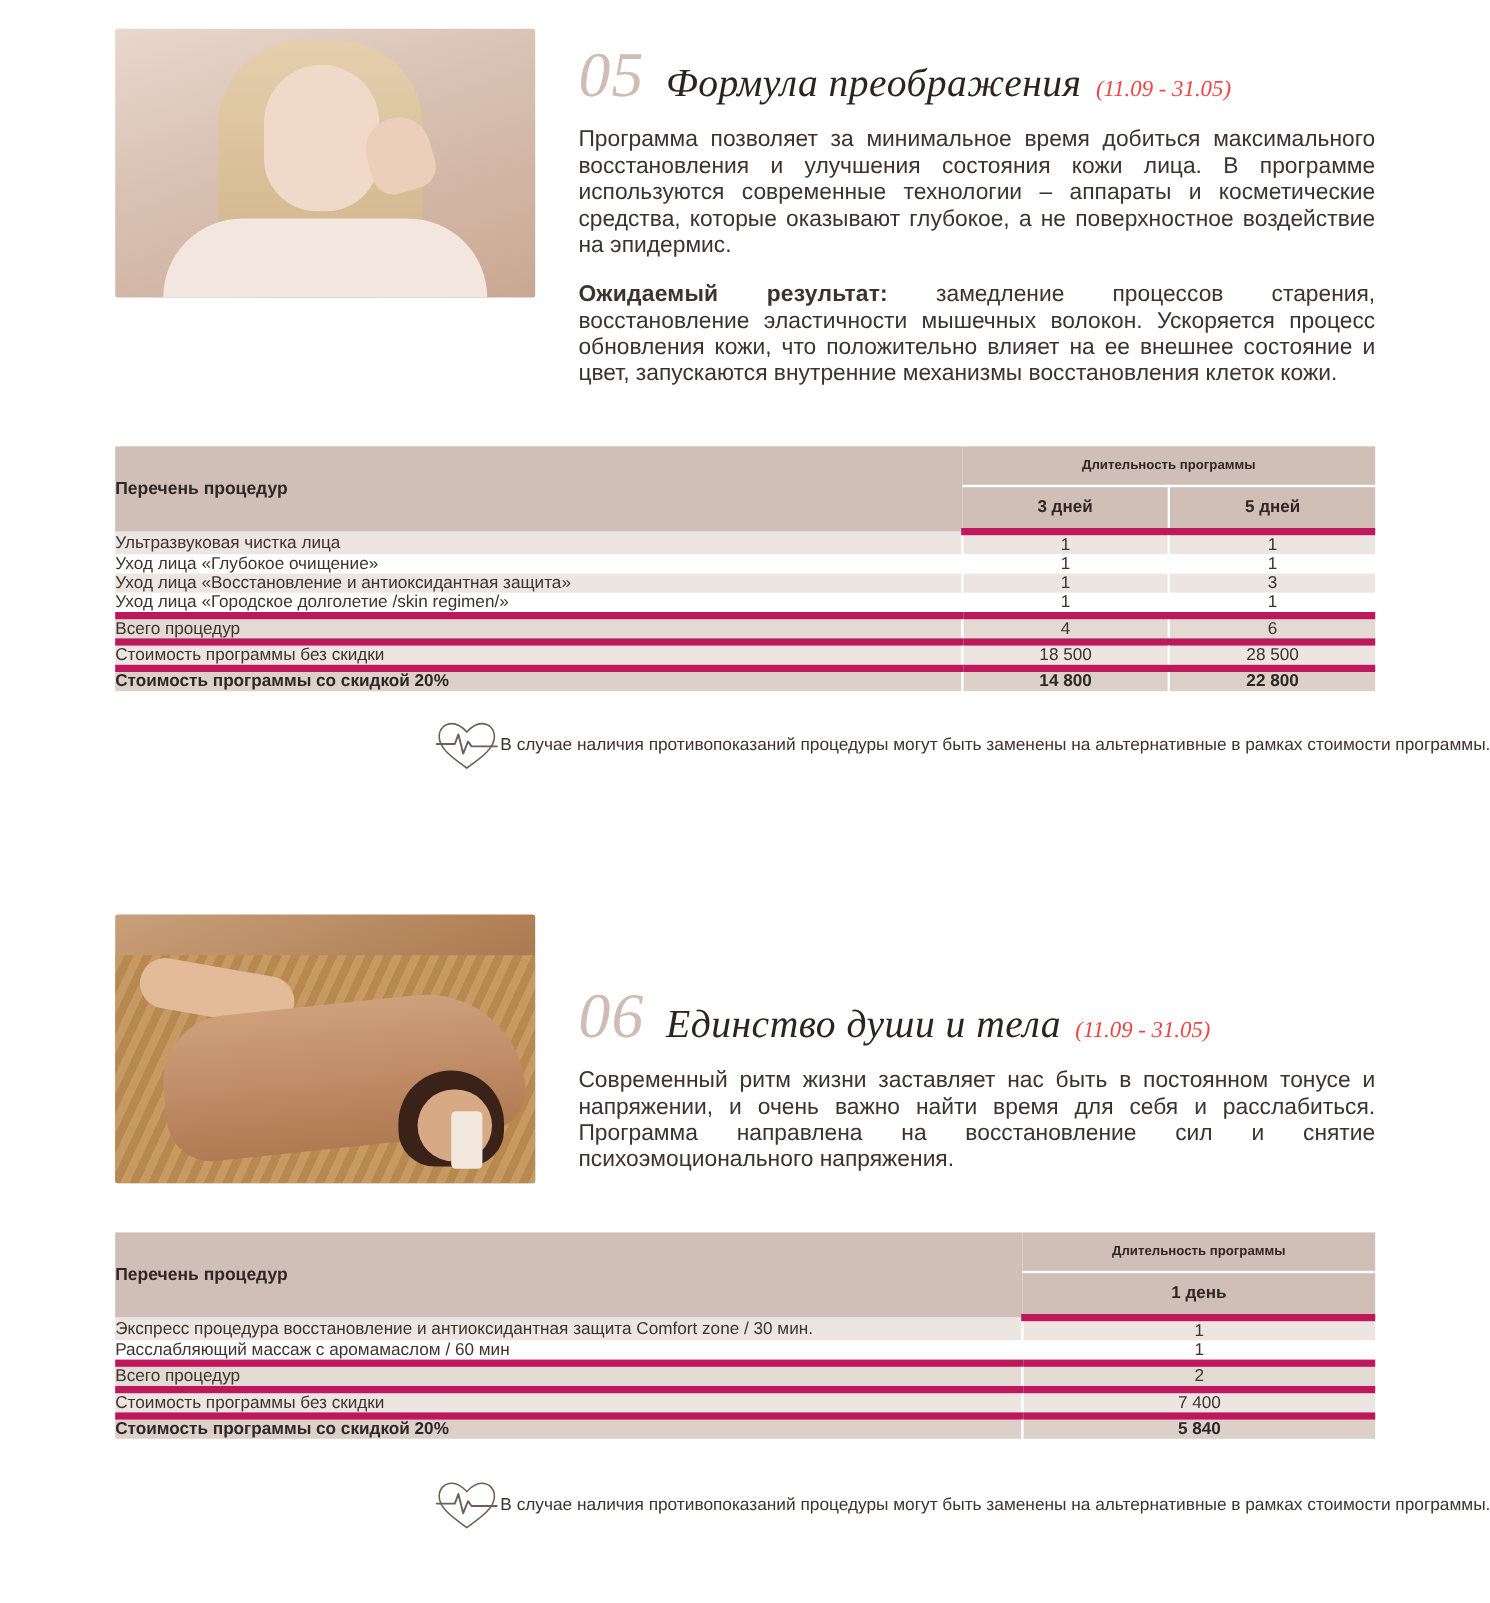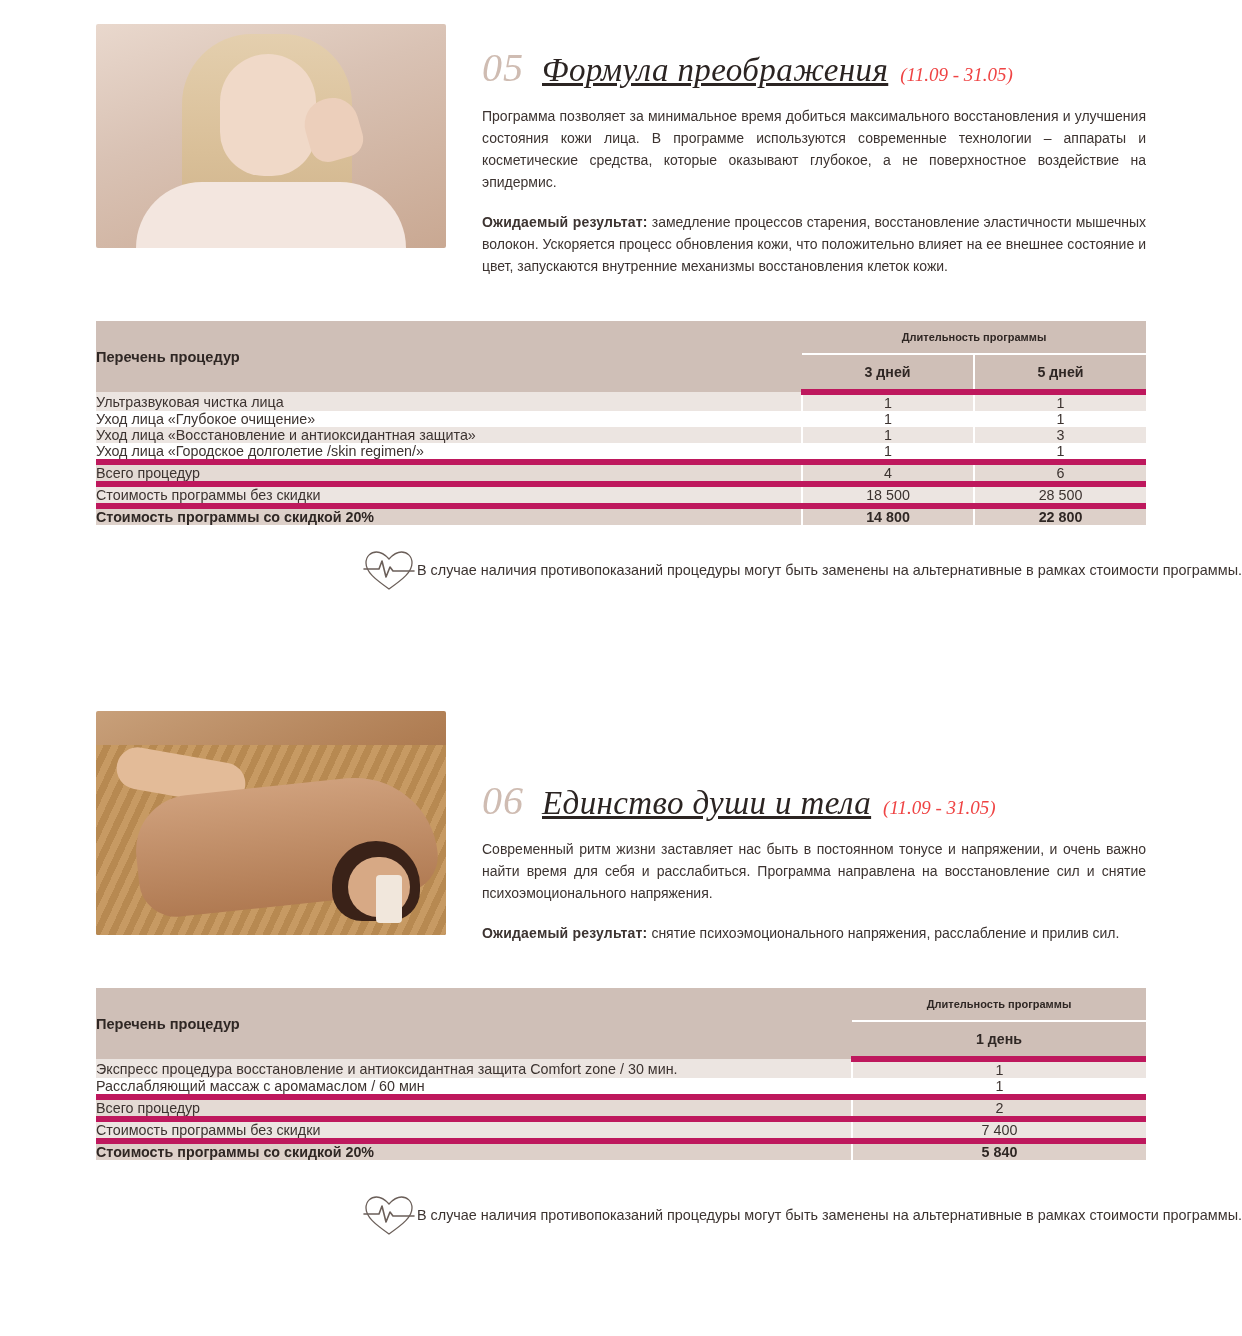--- a/index.html
+++ b/index.html
@@ -128,44 +128,43 @@
     padding-left: 36px;
   }
   .title-row {
     display: flex;
     align-items: baseline;
     white-space: nowrap;
   }
   .num {
     font-family: "Liberation Serif", serif;
     font-style: italic;
-    font-size: 40px;
+    font-size: 53px;
     color: #cfbcb2;
     letter-spacing: 1px;
     line-height: 1;
     margin-right: 18px;
   }
   .title {
     font-family: "Liberation Serif", serif;
     font-style: italic;
     font-size: 33px;
     color: #2b2422;
     letter-spacing: 0.4px;
-    text-decoration: underline;
   }
   .dates {
     font-family: "Liberation Serif", serif;
     font-style: italic;
     font-size: 19px;
     color: #ef4444;
     margin-left: 12px;
     margin-top: 40px;
   }
   .para {
-    font-size: 14px;
+    font-size: 19px;
     line-height: 22px;
     text-align: justify;
     color: #3c3330;
     margin-top: 16px;
   }
   .para.second { margin-top: 18px; }
   .para b {
     font-weight: bold;
     letter-spacing: 0.2px;
   }
@@ -357,21 +356,20 @@
           <div class="bottle"></div>
         </div>
       </div>
       <div class="head-text" style="padding-top:46px;">
         <div class="title-row">
           <span class="num">06</span>
           <span class="title">Единство души и тела</span>
           <span class="dates">(11.09 - 31.05)</span>
         </div>
         <p class="para">Современный ритм жизни заставляет нас быть в постоянном тонусе и напряжении, и очень важно найти время для себя и расслабиться. Программа направлена на восстановление сил и снятие психоэмоционального напряжения.</p>
-        <p class="para second"><b>Ожидаемый результат:</b><span> снятие психоэмоционального напряжения, расслабление и прилив сил.</span></p>
       </div>
     </div>
 
     <table class="tbl">
       <colgroup>
         <col style="width:756px">
         <col style="width:294px">
       </colgroup>
       <tbody>
         <tr>

